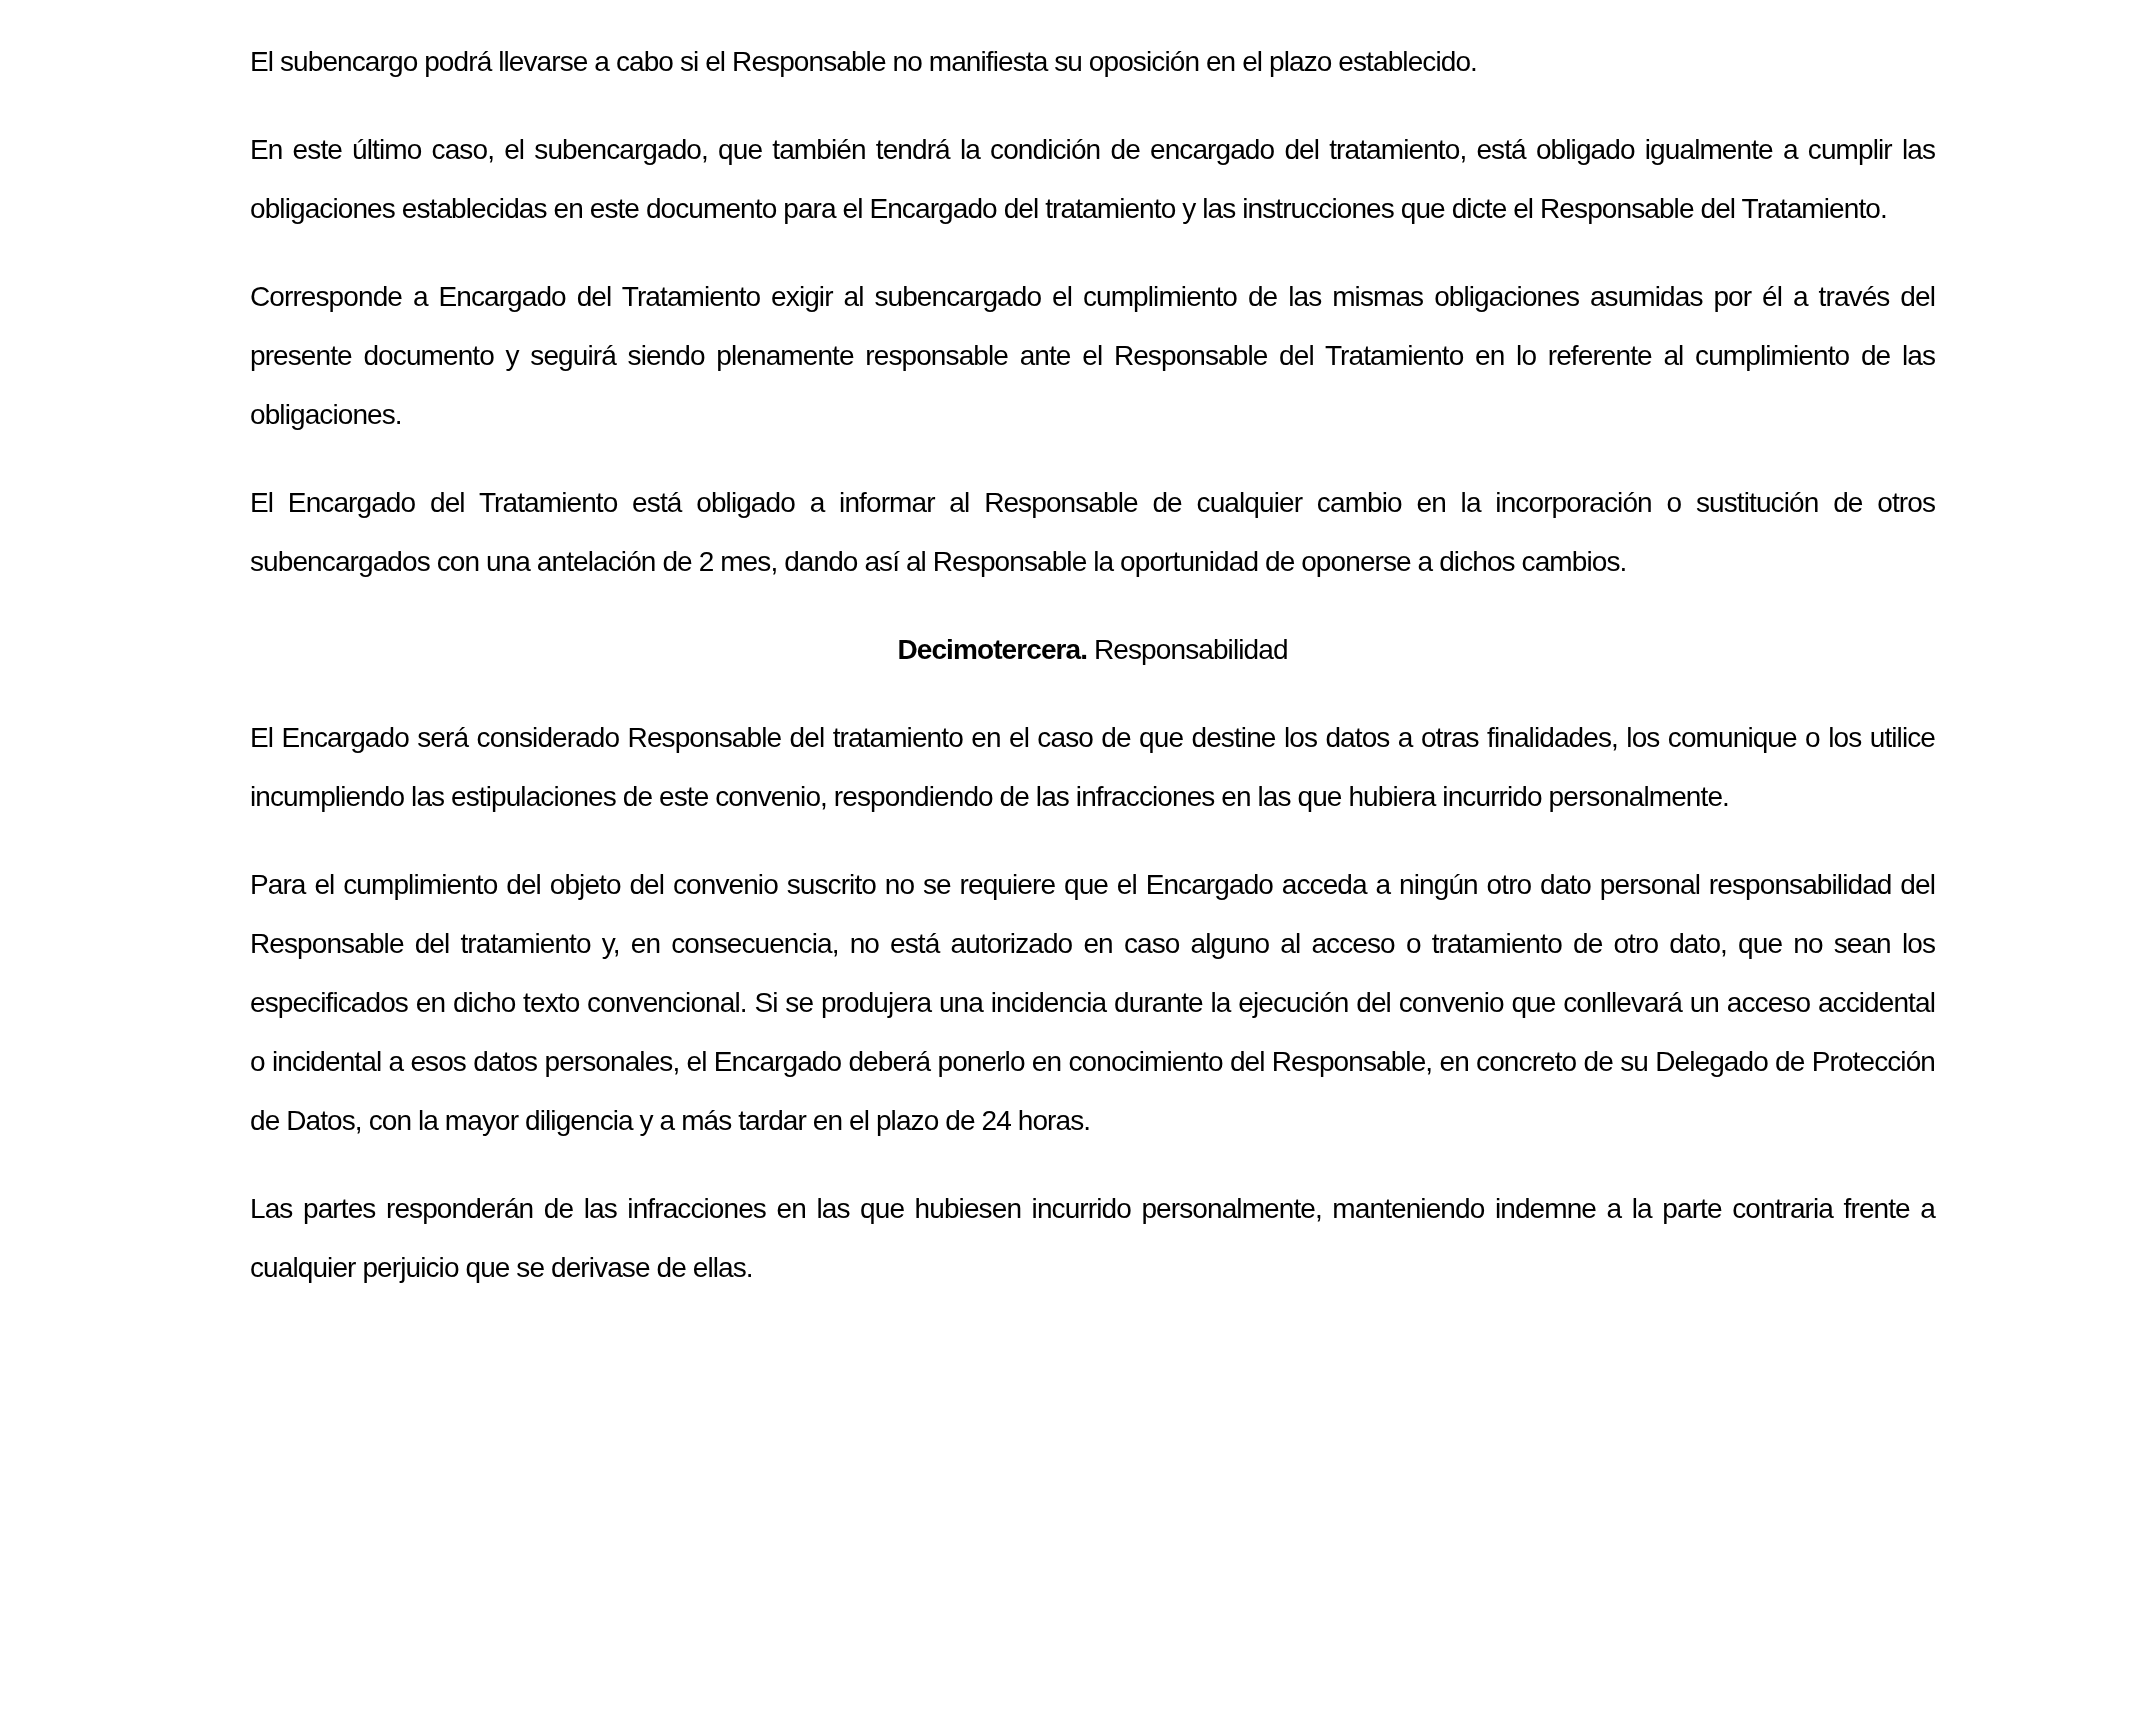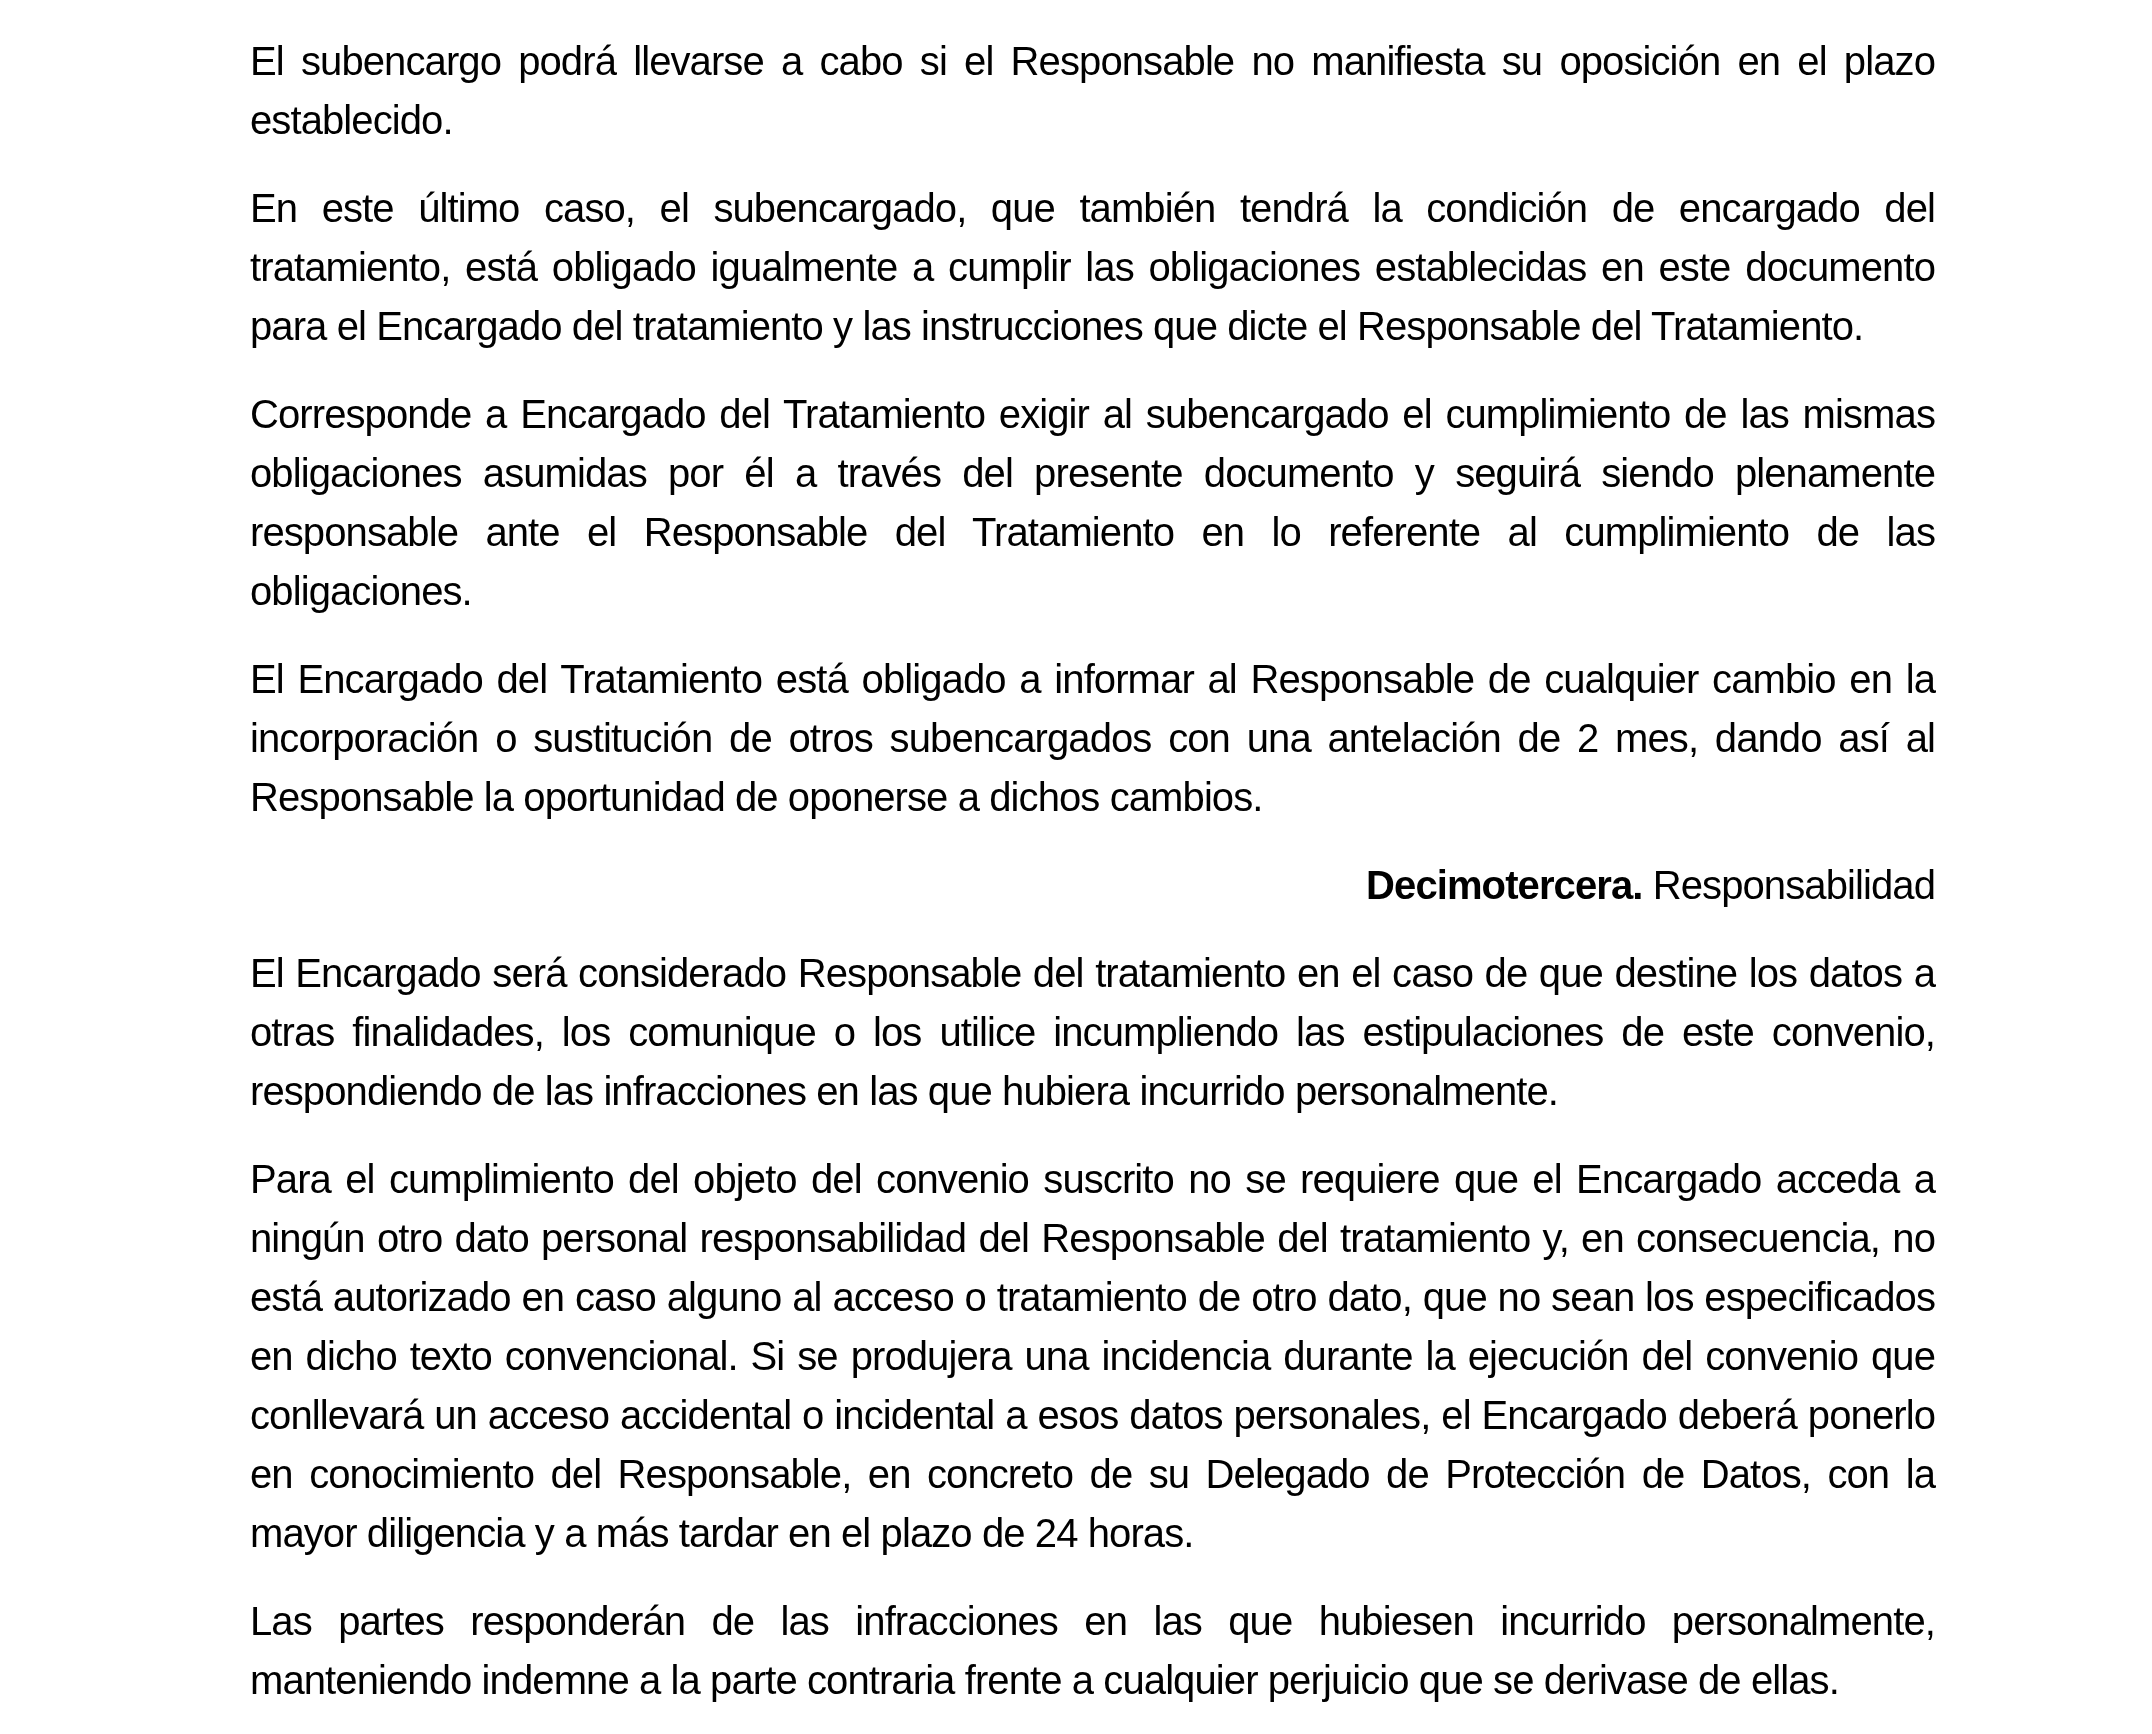--- a/index.html
+++ b/index.html
@@ -16,28 +16,28 @@
     color: #000000;
   }
   .page {
     position: absolute;
     left: 250px;
     top: 32px;
     width: 1685px;
   }
   .page p {
     margin: 0 0 29px 0;
-    font-size: 40px;
+    font-size: 28px;
     line-height: 59px;
     letter-spacing: -0.9px;
     text-align: justify;
     color: #000000;
   }
   .page p.heading {
-    text-align: right;
+    text-align: center;
   }
   .page p b {
     font-weight: bold;
   }
 </style>
 </head>
 <body>
 
 <main class="page">
   <p>El subencargo podrá llevarse a cabo si el Responsable no manifiesta su oposición en el plazo establecido.</p>

